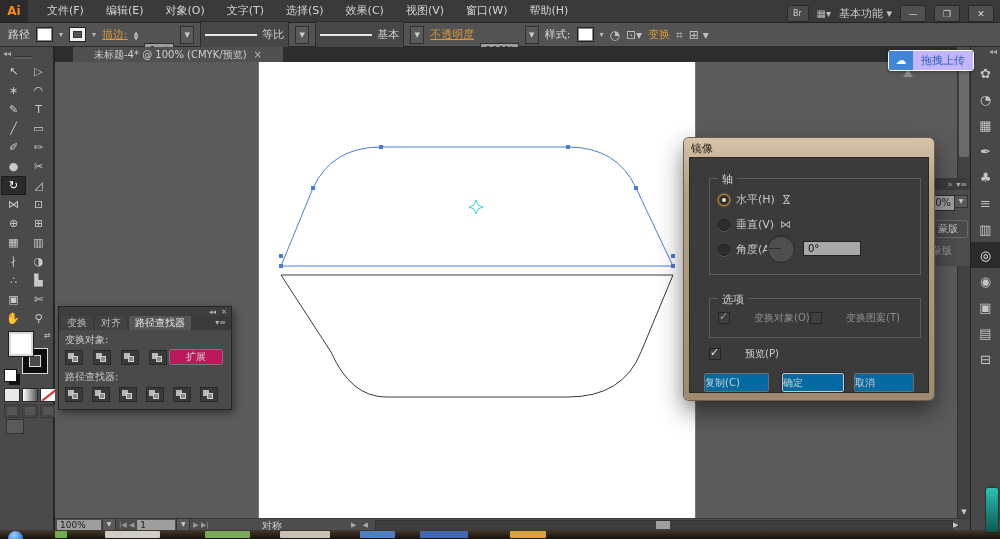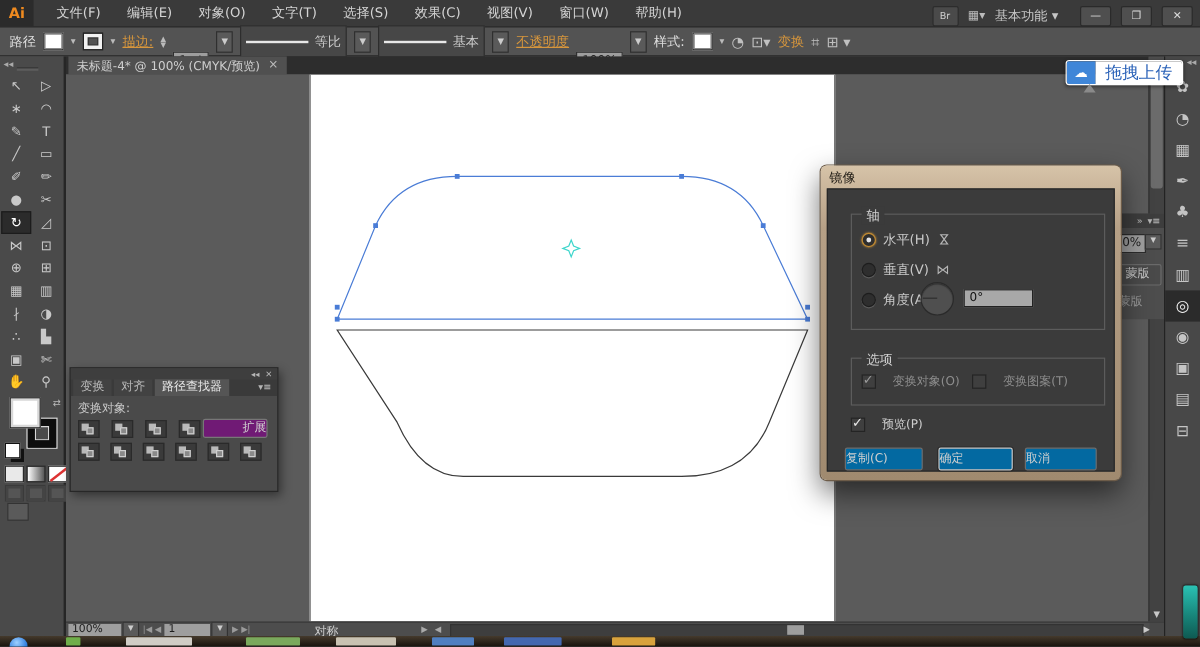--- a/index.html
+++ b/index.html
@@ -11,21 +11,21 @@
   .menubar{left:0;top:0;width:1000px;height:22px;background:#3a3a3a;border-bottom:1px solid #252525;
            display:flex;align-items:flex-end;}
   .ai-logo{width:28px;height:22px;background:#2b2b2b;color:#ef8a1f;font-weight:bold;font-size:12px;
            display:flex;align-items:center;justify-content:center;}
   .menus{display:flex;margin-left:8px;}
   .menus .menu-item{font-size:11px;color:#d4d4d4;padding:0 11px;line-height:22px;cursor:default;}
   .mb-right{margin-left:auto;display:flex;align-items:center;gap:8px;padding-right:6px;}
   .br-btn{width:20px;height:15px;background:#4a4a4a;border:1px solid #2c2c2c;font-size:8px;color:#cfcfcf;
           display:flex;align-items:center;justify-content:center;border-radius:2px;}
   .arrange-btn{font-size:10px;color:#bbb;}
-  .workspace{font-size:11px;color:#c6c6c6;margin-right:10px;}
+  .workspace{font-size:11px;color:#c6c6c6;}
   .winbtn{width:24px;height:15px;background:#4f4f4f;border:1px solid #2a2a2a;color:#ddd;font-size:9px;
           display:flex;align-items:center;justify-content:center;border-radius:2px;}
 
   
   .controlbar{left:0;top:23px;width:1000px;height:24px;background:#535353;border-bottom:1px solid #2a2a2a;
               display:flex;align-items:center;font-size:11px;gap:6px;padding-left:8px;box-sizing:border-box;}
   .cb-label{color:#ddd;}
   .link{color:#d7963c;text-decoration:underline;}
   .swatch{width:15px;height:13px;background:#fff;border:1px solid #222;box-shadow:0 0 0 1px #888 inset;}
   .swatch.stroke{background:#535353;box-shadow:0 0 0 3px #f2f2f2 inset,0 0 0 4px #333 inset;}
@@ -34,21 +34,21 @@
          border:1px solid #2f2f2f;margin-top:32px;}
   .ddbox{width:12px;height:16px;background:#5a5a5a;border:1px solid #2f2f2f;display:flex;align-items:center;
          justify-content:center;font-size:7px;color:#ccc;}
   .stepper{display:flex;flex-direction:column;font-size:6px;line-height:5px;color:#bbb;}
   .line-dd{display:flex;align-items:center;background:#474747;border:1px solid #2d2d2d;height:17px;padding:4px 4px;gap:5px;}
   .line-dd .ln{display:inline-block;width:52px;height:2px;background:#e8e8e8;}
   .cb-icon{color:#c0c0c0;font-size:12px;}
 
   
   .tabbar{left:55px;top:47px;width:902px;height:15px;background:#2d2d2d;display:flex;}
-  .doc-tab{height:15px;background:#505050;display:flex;align-items:center;padding:0 7px;gap:7px;margin-left:2px;
+  .doc-tab{height:15px;background:#505050;display:flex;align-items:center;padding:0 21px;gap:7px;margin-left:18px;
            font-size:10px;color:#cfcfcf;}
   .tab-close{color:#bbb;font-size:10px;}
 
   
   .toolbar{left:0;top:47px;width:55px;height:483px;background:#4a4a4a;border-right:2px solid #262626;box-sizing:border-box;}
   .tb-head{position:absolute;left:3px;top:2px;font-size:8px;color:#aaa;}
   .tb-grip{position:absolute;left:14px;top:9px;width:18px;height:2px;background:#5d5d5d;border-top:1px solid #333;}
   .tools-grid{position:absolute;left:1px;top:15px;width:51px;display:grid;grid-template-columns:25px 25px;}
   .tool{height:19px;display:flex;align-items:center;justify-content:center;font-size:11px;color:#c9c9c9;}
   .tool.selected{background:#2b2b2b;border:1px solid #1c1c1c;box-sizing:border-box;color:#fff;}
@@ -82,22 +82,22 @@
   .pf-tabs{display:flex;height:14px;background:#3a3a3a;align-items:flex-end;}
   .pf-tab{padding:1px 6px;color:#b9b9b9;background:#424242;margin-left:2px;height:12px;line-height:12px;}
   .pf-tab.selected{background:#555;color:#e8e8e8;}
   .pf-menu{margin-left:auto;padding-right:5px;color:#b5b5b5;font-size:8px;}
   .pf-label{padding:3px 6px 1px;color:#c9c9c9;}
   .pf-row{display:flex;gap:10px;padding:2px 6px;}
   .pfi{width:16px;height:13px;background:#3a3a3a;border:1px solid #2a2a2a;position:relative;}
   .pfi::before{content:"";position:absolute;left:2px;top:2px;width:6px;height:6px;background:#b9b9b9;}
   .pfi::after{content:"";position:absolute;left:6px;top:5px;width:6px;height:6px;background:#8a8a8a;
               border:1px solid #cfcfcf;box-sizing:border-box;}
-  .pf-expand{position:absolute;right:8px;top:42px;width:52px;height:14px;background:#701a75;border:1px solid #777;
-             color:#cfcfcf;font-size:10px;text-align:right;line-height:14px;border-radius:2px;}
+  .pf-expand{position:absolute;right:8px;top:42px;width:52px;height:14px;background:#be185d;border:1px solid #777;
+             color:#cfcfcf;font-size:10px;text-align:center;line-height:14px;border-radius:2px;}
   .pf-row2{display:flex;gap:9px;padding:2px 6px;}
 
   
   .dialog{left:684px;top:138px;width:250px;height:262px;z-index:10;border-radius:5px;
           background:linear-gradient(180deg,#d6c3a8,#b6a086 20%,#a08a6f);
           box-shadow:0 0 0 1px #6d5c49,0 10px 24px rgba(0,0,0,.55);}
   .dlg-title{position:absolute;left:7px;top:3px;font-size:11px;color:#1e1a14;}
   .dlg-body{position:absolute;left:5px;right:5px;top:19px;bottom:7px;background:#3b3b3b;border:1px solid #282828;}
   .grp{position:absolute;border:1px solid #5c5c5c;}
   .grp-legend{position:absolute;top:-7px;left:8px;background:#3b3b3b;padding:0 4px;font-size:11px;color:#cfcfcf;}
@@ -108,21 +108,21 @@
   .r-row{position:absolute;display:flex;align-items:center;gap:6px;font-size:11px;color:#c9c9c9;}
   .flip-icon{font-size:11px;color:#b5b5b5;}
   .dial{position:absolute;width:26px;height:26px;border-radius:50%;background:#4f4f4f;border:1px solid #2a2a2a;
         box-shadow:0 1px 1px rgba(0,0,0,.4) inset;}
   .dial::after{content:"";position:absolute;left:1px;top:12px;width:12px;height:1px;background:#2e2e2e;}
   .angle-field{position:absolute;width:48px;height:13px;background:#a8a8a8;border:1px solid #222;color:#111;
                font-size:10px;line-height:13px;padding:0 4px;}
   .chk{width:10px;height:10px;background:#3f3f3f;border:1px solid #242424;display:inline-block;position:relative;}
   .chk.on::after{content:"✓";position:absolute;left:0;top:-3px;font-size:11px;color:#e8e8e8;}
   .chk.dim::after{color:#9a9a9a;}
-  .c-row{position:absolute;display:flex;align-items:center;gap:14px;font-size:10px;}
+  .c-row{position:absolute;display:flex;align-items:center;gap:24px;font-size:10px;}
   .dim-text{color:#8d8d8d;}
   .dlg-btn{position:absolute;height:17px;background:#0369a1;border:1px solid #6d6d6d;color:#cfcfcf;
            font-size:10px;text-align:left;line-height:17px;border-radius:2px;}
   .dlg-btn.default{border:1px solid #c8c8c8;box-shadow:0 0 0 1px #2a2a2a;}
 
   
   .tp-frag{left:898px;top:178px;width:72px;height:88px;background:#4d4d4d;z-index:5;}
   .tp-head{height:12px;background:#3d3d3d;display:flex;justify-content:flex-end;align-items:center;gap:4px;
            padding-right:3px;font-size:8px;color:#b5b5b5;}
   .tp-field{position:absolute;left:0px;top:17px;width:52px;height:14px;background:#9e9e9e;border:1px solid #2c2c2c;
@@ -152,21 +152,21 @@
   .hs-left{position:absolute;left:296px;display:flex;gap:6px;color:#aaa;font-size:7px;}
   .htrack{position:absolute;left:320px;width:576px;height:10px;top:1px;background:#3e3e3e;border:1px solid #333;}
   .hthumb{position:absolute;left:280px;top:0;width:14px;height:8px;background:#9e9e9e;}
   .harrow{position:absolute;left:898px;color:#c9c9c9;font-size:7px;}
   .corner{position:absolute;left:903px;top:0;width:12px;height:11px;background:#484848;}
 
   
   .upload{left:888px;top:50px;height:19px;display:flex;z-index:20;border-radius:3px;overflow:hidden;
           box-shadow:0 1px 3px rgba(0,0,0,.4);border:1px solid #fff;}
   .up-ic{width:24px;background:#3f86d8;color:#fff;font-size:11px;display:flex;align-items:center;justify-content:center;}
-  .up-tx{background:#ffffff;color:#2a62b8;font-size:14px;display:flex;align-items:center;padding:0 8px;font-family:Liberation Serif, serif;}
+  .up-tx{background:#c4b5fd;color:#2a62b8;font-size:11px;display:flex;align-items:center;padding:0 8px;font-family:Liberation Serif, serif;}
   .up-tri{left:903px;top:70px;width:0;height:0;border-left:5px solid transparent;border-right:5px solid transparent;
           border-bottom:7px solid #8a8a8a;z-index:20;}
   .teal-widget{left:986px;top:488px;width:12px;height:44px;z-index:15;border-radius:2px;
                background:linear-gradient(180deg,#2ac2b4,#18877c 55%,#0e5a52);box-shadow:0 0 2px #000;}
 
   
   .taskbar{left:0;top:530px;width:1000px;height:9px;background:linear-gradient(180deg,#453a2c,#17120c);z-index:12;}
   .orb{position:absolute;left:8px;top:1px;width:15px;height:15px;border-radius:50%;
        background:radial-gradient(circle at 40% 30%,#9fd0ff,#2f7fe0 60%,#0d3f85);}
   .tb-ic{position:absolute;top:1px;height:7px;border-radius:1px;}
@@ -387,20 +387,21 @@
       </div>
     <span class="pf-menu abs" style="right:0;top:11px">▾≡</span>
     <div class="pf-label">变换对象:</div>
     <div class="pf-row">
       <span class="pfi"></span>
       <span class="pfi"></span>
       <span class="pfi"></span>
       <span class="pfi"></span>
     </div>
     <div class="pf-expand">扩展</div>
+    <div class="pf-label">路径查找器:</div>
     <div class="pf-row2">
       <span class="pfi"></span>
       <span class="pfi"></span>
       <span class="pfi"></span>
       <span class="pfi"></span>
       <span class="pfi"></span>
       <span class="pfi"></span>
     </div>
   </div>
 

